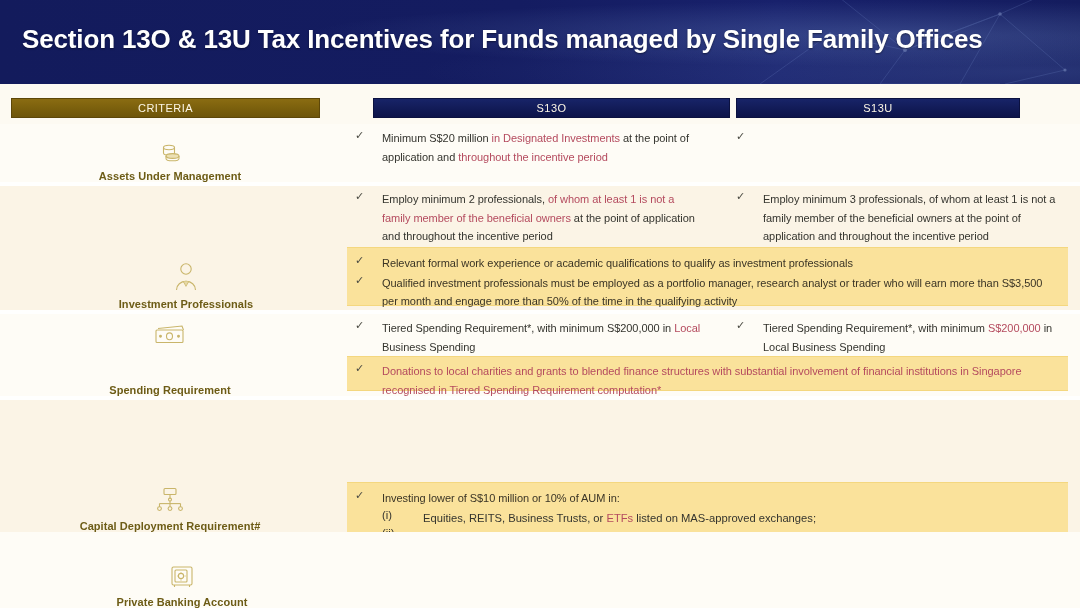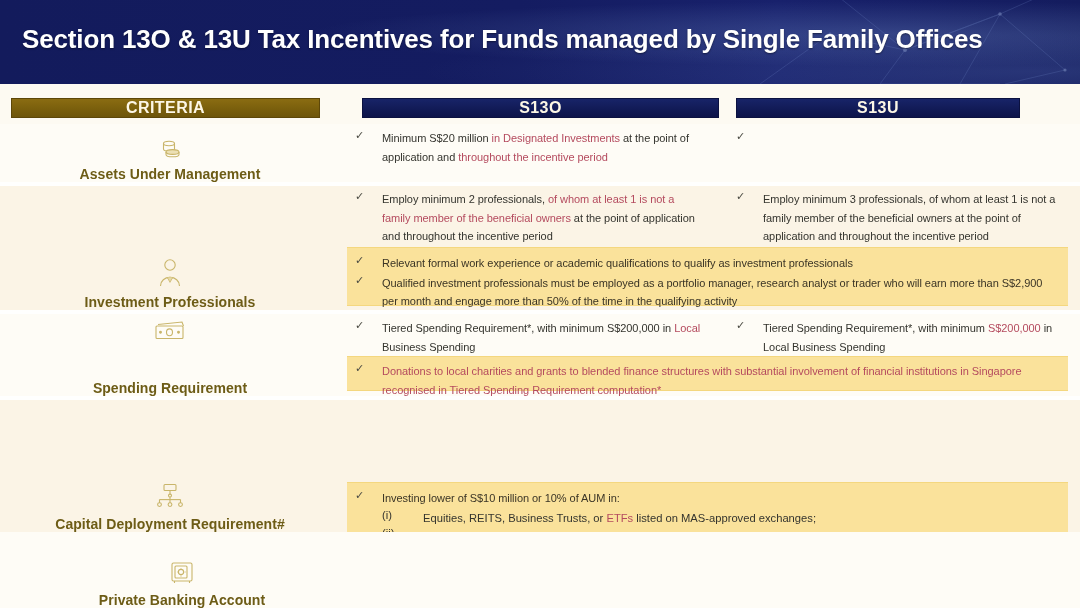--- a/index.html
+++ b/index.html
@@ -42,30 +42,30 @@
     position: absolute; left: 0; top: 84px;
     width: 1080px; height: 524px;
     background: #fdfaf2;
     border-bottom: 3px solid #0e164f;
   }
 
   
   .hdr { position: absolute; height: 20px; display: flex;
          align-items: center; justify-content: center; }
   .hdr span {
-    font-size: 16px; font-weight: bold; letter-spacing: .45px;
+    font-size: 11px; font-weight: normal; letter-spacing: .45px;
     color: #fdf7e6;
   }
   .hdr.criteria {
     left: 11px; top: 14px; width: 309px;
     background: linear-gradient(180deg,#8a6c12 0%,#7a5f0c 55%,#6e550a 100%);
     border: 1px solid #5d4708;
   }
   .hdr.s13o {
-    left: 362px; top: 14px; width: 357px;
+    left: 373px; top: 14px; width: 357px;
     background: linear-gradient(180deg,#182468 0%,#111a55 60%,#0d144a 100%);
     border: 1px solid #0b1140;
   }
   .hdr.s13u {
     left: 736px; top: 14px; width: 284px;
     background: linear-gradient(180deg,#182468 0%,#111a55 60%,#0d144a 100%);
     border: 1px solid #0b1140;
   }
 
   
@@ -78,21 +78,21 @@
   }
 
   
   .crit {
     position: absolute; left: 0; width: 340px;
     display: flex; flex-direction: column;
     align-items: center; justify-content: flex-end;
   }
   .crit-icon { margin-bottom: 3px; }
   .crit-label {
-    font-size: 14px; font-weight: bold;
+    font-size: 11px; font-weight: bold;
     color: #6d5c16; letter-spacing: .05px;
     text-align: center;
   }
 
   
   .cell { position: absolute; }
   .bullet { position: relative; padding-left: 27px; margin-bottom: 1px; }
   .bullet .tick {
     position: absolute; left: 0; top: 0px;
     font-size: 11px; color: #4a4a42; line-height: 15.5px;
@@ -179,21 +179,21 @@
         </div>
     </div>
     <div class="cell" style="left:736px;top:44px;width:332px;">
       <div>
           <div class="bullet"><span class="tick">✓</span></div>
         </div>
     </div>
     <div class="row-sep" style="top:98px;"></div>
 
     <div class="row alt" style="top:102px;height:124px;"></div>
-    <div class="crit" style="top:102px;height:124px;">
+    <div class="crit" style="top:102px;height:124px;margin-left:16px;">
       <span class="crit-icon">
         <svg width="28" height="30" viewBox="0 0 28 30">
           <g fill="none" stroke="#c9b56a" stroke-width="1.1">
             <circle cx="14" cy="8" r="5.2"></circle>
             <path d="M4.5 29c0-5.2 4.3-8.6 9.5-8.6s9.5 3.4 9.5 8.6"></path>
             <path d="M11.5 20.6 14 25l2.5-4.4"></path>
           </g>
           <path d="M11.5 20.6 14 25l2.5-4.4 -2.5 -1z" fill="#e2d39a" opacity=".8"></path>
         </svg>
       </span>
@@ -205,21 +205,21 @@
         </div>
     </div>
     <div class="cell" style="left:736px;top:105px;width:332px;">
       <div>
           <div class="bullet"><span class="tick">✓</span><span class="txt"><span>Employ minimum 3 professionals, of whom at least 1 is not a  family member of the beneficial owners at the point of application and throughout the incentive period</span></span></div>
         </div>
     </div>
     <div class="band" style="left:347px;top:163px;width:721px;height:59px;padding:5px 8px 4px 8px;">
       <div>
           <div class="bullet"><span class="tick">✓</span><span class="txt"><span>Relevant formal work experience or academic qualifications to qualify as investment professionals</span></span></div>
-          <div class="bullet"><span class="tick">✓</span><span class="txt"><span>Qualified investment professionals must be employed as a portfolio manager, research analyst or trader who will earn more than S$2,900  per month and engage more than 50% of the time in the qualifying activity</span></span></div>
+          <div class="bullet"><span class="tick">✓</span><span class="txt"><span>Qualified investment professionals must be employed as a portfolio manager, research analyst or trader who will earn more than S$3,500  per month and engage more than 50% of the time in the qualifying activity</span></span></div>
           <div class="bullet"><span class="tick">✓</span><span class="txt"><span>Qualified investment professionals must be Singapore tax residents throughout the incentive period</span></span></div>
         </div>
     </div>
     <div class="row-sep" style="top:226px;"></div>
 
     <div class="row plain" style="top:230px;height:82px;"></div>
     <div class="crit" style="top:230px;height:82px;gap:32px;">
       <span class="crit-icon">
         <svg width="34" height="20" viewBox="0 0 34 20">
           <g fill="none" stroke="#c9b56a" stroke-width="1.1">

